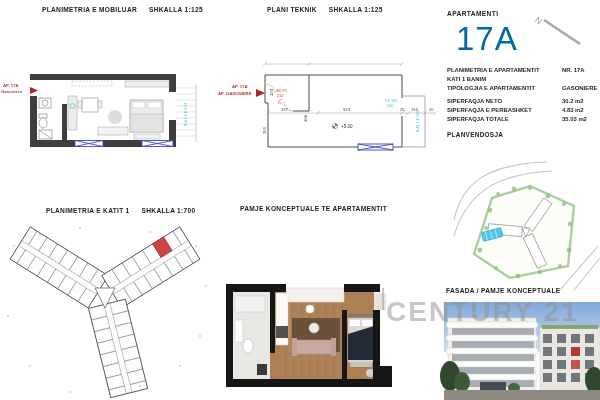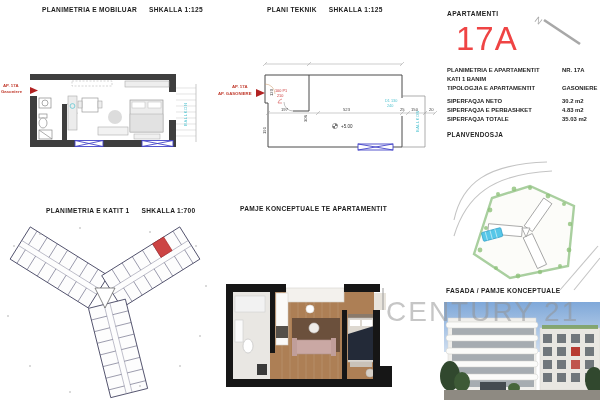--- a/index.html
+++ b/index.html
@@ -9,32 +9,32 @@
   }
   .panel-title {
     position:absolute; display:flex; gap:12px; white-space:nowrap;
     font-size:6.6px; font-weight:bold; color:#1c1c1c; letter-spacing:.3px;
   }
   svg { position:absolute; overflow:visible; font-family:"Liberation Sans", sans-serif; }
   svg text { font-family:"Liberation Sans", sans-serif; }
 
   
   #apt-heading { position:absolute; left:447px; top:10px; font-size:6.6px; font-weight:bold; color:#1c1c1c; letter-spacing:.4px; }
-  #apt-number  { position:absolute; left:456px; top:20px; font-size:33px; font-weight:400; color:#ef4444; letter-spacing:1px; }
+  #apt-number  { position:absolute; left:456px; top:20px; font-size:33px; font-weight:400; color:#0369a1; letter-spacing:1px; }
   #apt-details { position:absolute; left:447px; top:66px; width:153px; color:#1f1f1f; }
   #apt-details .row { display:flex; height:9px; line-height:9px; font-size:5.9px; font-weight:bold; }
   #apt-details .row .lbl { flex:1; }
   #apt-details .row .val { width:38px; }
   #apt-details .gap { margin-top:4px; }
   #siteplan-heading { position:absolute; left:447px; top:131px; font-size:6.4px; font-weight:bold; color:#1f1f1f; letter-spacing:.3px; }
 
   #watermark {
     position:absolute; left:386px; top:296px; width:214px; height:34px;
     overflow:hidden; white-space:nowrap; z-index:6;
-    font-size:28px; font-weight:normal; letter-spacing:2px;
+    font-size:28px; font-weight:bold; letter-spacing:2px;
     color:rgba(145,145,145,.52);
   }
 </style>
 </head>
 <body>
 
 <div class="panel-title" style="left:42px; top:6px;">
   <span>PLANIMETRIA E MOBILUAR</span>
   <span>SHKALLA 1:125</span>
 </div>

